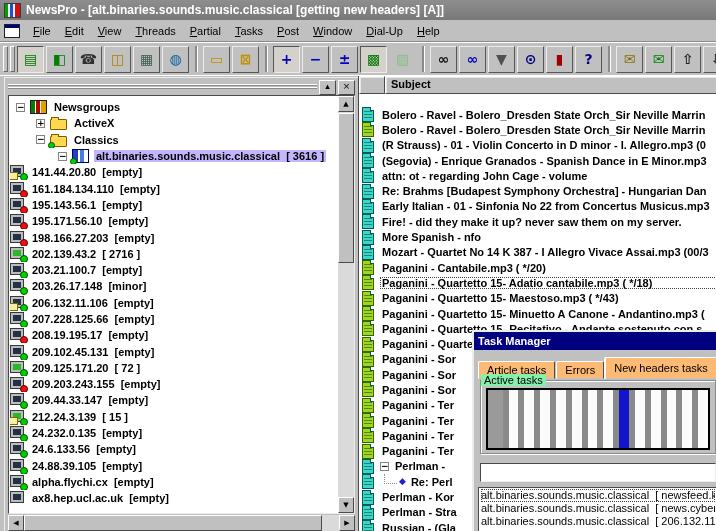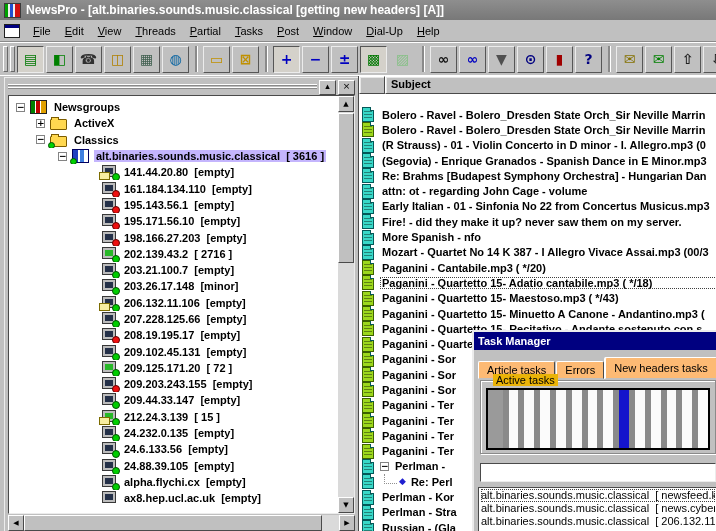--- a/index.html
+++ b/index.html
@@ -37,21 +37,21 @@
               border:1px solid;border-color:#ececec #4a4a4a #4a4a4a #ececec;padding:1px}
   .panel-header{height:14px;display:flex;align-items:center;gap:2px;padding:1px 2px}
   .grip{flex:1;height:6px;background:linear-gradient(180deg,#fff 0 1px,#8a8a8a 1px 2px,#c0c0c0 2px 3px,#fff 3px 4px,#8a8a8a 4px 5px,#c0c0c0 5px)}
   .mini-btn{width:15px;height:13px;flex:none;text-align:center;font:9px/11px "DejaVu Sans",sans-serif;color:#000;
             background:#c0c0c0;border:1px solid;border-color:#fff #4a4a4a #4a4a4a #fff}
   .tree-wrap{position:absolute;left:3px;right:3px;top:17px;bottom:20px;background:#fff;
              border:1px solid;border-color:#4a4a4a #ececec #ececec #4a4a4a;overflow:hidden}
   #tree-body{position:absolute;top:1px;left:1px;right:17px;bottom:0;overflow:hidden;padding-top:2px}
 
   .tree-row{display:flex;align-items:center;height:16.3px;font:bold 11px "Liberation Sans",sans-serif;color:#000;white-space:pre;overflow:hidden}
-  .lvl0{padding-left:6px}.lvl1{padding-left:26px}.lvl2{padding-left:48px}.lvl3{padding-left:92px}
+  .lvl0{padding-left:6px}.lvl1{padding-left:26px}.lvl2{padding-left:48px}.lvl3{}
   .expander{flex:none;width:9px;height:9px;box-sizing:border-box;background:#fff;border:1px solid #848484;
             color:#000;font:bold 9px/7px "DejaVu Sans",sans-serif;text-align:center;margin-right:5px}
   .tlabel{padding:0 2px;white-space:pre}
   .tlabel.selected{background:#c4b5fd}
 
   .ticon{display:inline-block;flex:none;position:relative;width:15px;height:12px;margin-right:5px}
   .ticon.books{border:1px solid #202020;background:
      linear-gradient(90deg,#008000 0 4px,#fff 4px 5px,#c00000 5px 9px,#fff 9px 10px,#e0a000 10px 15px)}
   .ticon.group{border:1px solid #000060;background:
      linear-gradient(90deg,#2040c0 0 5px,#fff 5px 7px,#4080e0 7px 11px,#fff 11px 15px)}
@@ -109,21 +109,21 @@
   #task-manager{position:absolute;left:472px;top:254px;width:248px;height:212px;background:#c0c0c0;z-index:5;
                 border:2px solid;border-color:#ececec #3a3a3a #3a3a3a #ececec}
   .tm-title{height:18px;background:#000080;color:#fff;font:bold 11px "Liberation Sans",sans-serif;
             display:flex;align-items:center;padding:0 4px}
   .tm-tabs{display:flex;align-items:flex-end;height:22px;margin:7px 0 0 4px;position:relative}
   .tab{box-sizing:border-box;height:18px;padding:2px 8px 0;font:11px "Liberation Sans",sans-serif;background:#fdba74;
        border:1px solid;border-color:#fff #4a4a4a #c0c0c0 #fff;border-radius:2px 2px 0 0;margin-right:1px;white-space:nowrap}
   .tab.active{height:22px;padding-top:4px;position:relative;z-index:2;box-shadow:-1px 0 0 #fff}
   .tm-group{margin:1px 6px 0 6px;position:relative;height:74px;box-sizing:border-box;
             border:1px solid #8a8a8a;box-shadow:inset 1px 1px 0 #fff,1px 1px 0 #fff;padding:7px 5px 5px 5px}
-  .tm-group-label{position:absolute;top:-7px;left:12px;background:#eab308;font:11px "Liberation Sans",sans-serif;padding:0 3px}
+  .tm-group-label{position:absolute;top:-7px;left:0;background:#86efac;font:11px "Liberation Sans",sans-serif;padding:0 3px}
   .stripe-box{height:58px;border:2px solid #000;background:#8a8a8a;display:flex;gap:6px}
   .seg{flex:1}
   .seg.white{background:#fbfbfb}
   .seg.gray{flex:1.5;background:#9a9a9a}
   .seg.blue{background:#1414cc}
   .tm-progress{height:17px;margin:9px 6px 0 6px;background:#fff;border:1px solid;border-color:#4a4a4a #ececec #ececec #4a4a4a}
   .tm-queue{margin:5px 4px 0 4px;height:44px;background:#fff;overflow:hidden;padding:1px 2px;
             border:1px solid;border-color:#4a4a4a #ececec #ececec #4a4a4a}
   .queue-row{font:11px/13px "Liberation Sans",sans-serif;height:13px;color:#000;white-space:pre;overflow:hidden}
   .queue-row.focused{outline:1px dotted #404040;outline-offset:-1px}
@@ -284,22 +284,22 @@
     <div id="subject-panel">
       <div class="subj-header">
         <span class="col-hdr icon-col"></span>
         <span class="col-hdr subject-col">Subject</span>
       </div>
       <div id="subject-body">
           <div class="subj-row"><span class="doc cyan"></span><span class="subj-label">Bolero - Ravel - Bolero_Dresden State Orch_Sir Neville Marrin</span></div>
           <div class="subj-row"><span class="doc green"></span><span class="subj-label">Bolero - Ravel - Bolero_Dresden State Orch_Sir Neville Marrin</span></div>
           <div class="subj-row"><span class="doc cyan"></span><span class="subj-label">(R Strauss) - 01 - Violin Concerto in D minor - I. Allegro.mp3 (0</span></div>
           <div class="subj-row"><span class="doc cyan"></span><span class="subj-label">(Segovia) - Enrique Granados - Spanish Dance in E Minor.mp3</span></div>
+          <div class="subj-row"><span class="doc cyan"></span><span class="subj-label">attn: ot - regarding John Cage - volume</span></div>
           <div class="subj-row"><span class="doc cyan"></span><span class="subj-label">Re: Brahms [Budapest Symphony Orchestra] - Hungarian Dan</span></div>
-          <div class="subj-row"><span class="doc cyan"></span><span class="subj-label">attn: ot - regarding John Cage - volume</span></div>
           <div class="subj-row"><span class="doc cyan"></span><span class="subj-label">Early Italian - 01 - Sinfonia No 22 from Concertus Musicus.mp3</span></div>
           <div class="subj-row"><span class="doc cyan"></span><span class="subj-label">Fire! - did they make it up? never saw them on my server.</span></div>
           <div class="subj-row"><span class="doc cyan"></span><span class="subj-label">More Spanish - nfo</span></div>
           <div class="subj-row"><span class="doc cyan"></span><span class="subj-label">Mozart - Quartet No 14 K 387 - I Allegro Vivace Assai.mp3 (00/3</span></div>
           <div class="subj-row"><span class="doc green"></span><span class="subj-label">Paganini - Cantabile.mp3 ( */20)</span></div>
           <div class="subj-row"><span class="doc green"></span><span class="subj-label focused">Paganini - Quartetto 15- Adatio cantabile.mp3 ( */18)</span></div>
           <div class="subj-row"><span class="doc green"></span><span class="subj-label">Paganini - Quartetto 15- Maestoso.mp3 ( */43)</span></div>
           <div class="subj-row"><span class="doc green"></span><span class="subj-label">Paganini - Quartetto 15- Minuetto A Canone - Andantino.mp3 (</span></div>
           <div class="subj-row"><span class="doc green"></span><span class="subj-label">Paganini - Quartetto 15- Recitativo - Andante sostenuto con s</span></div>
           <div class="subj-row"><span class="doc green"></span><span class="subj-label">Paganini - Quartetto 15- Rondo - Allegretto.mp3 ( */14)</span></div>

